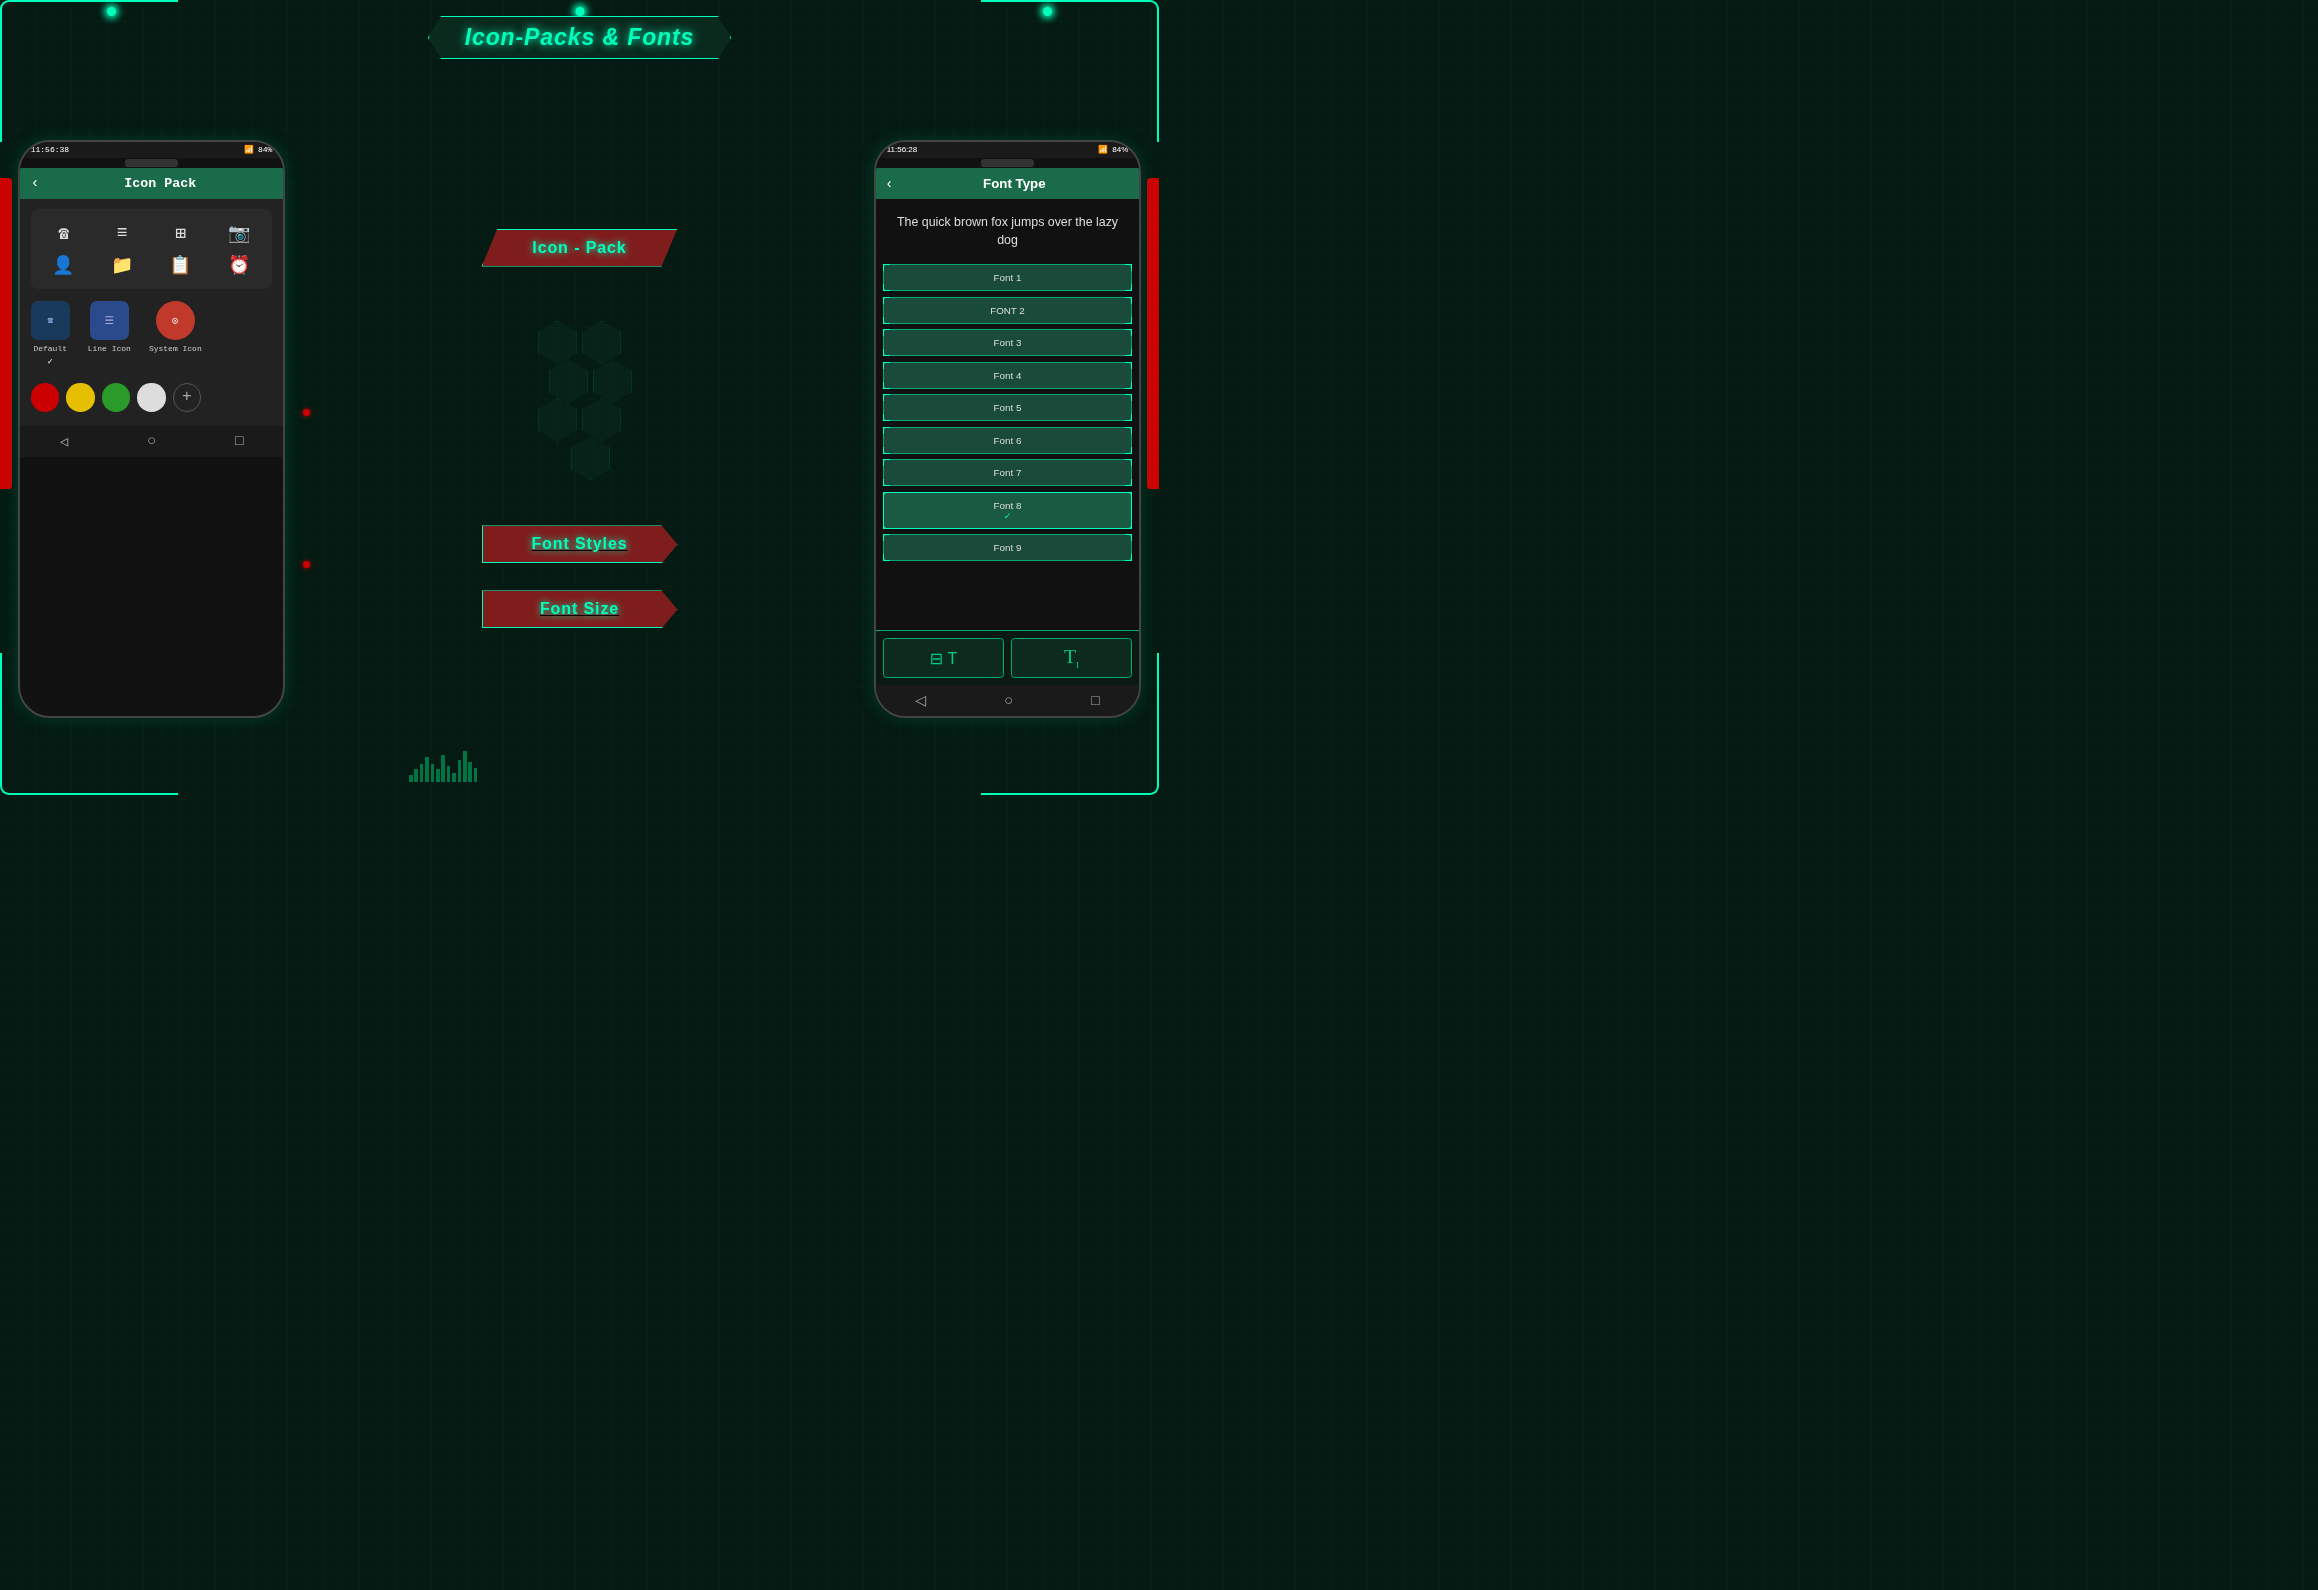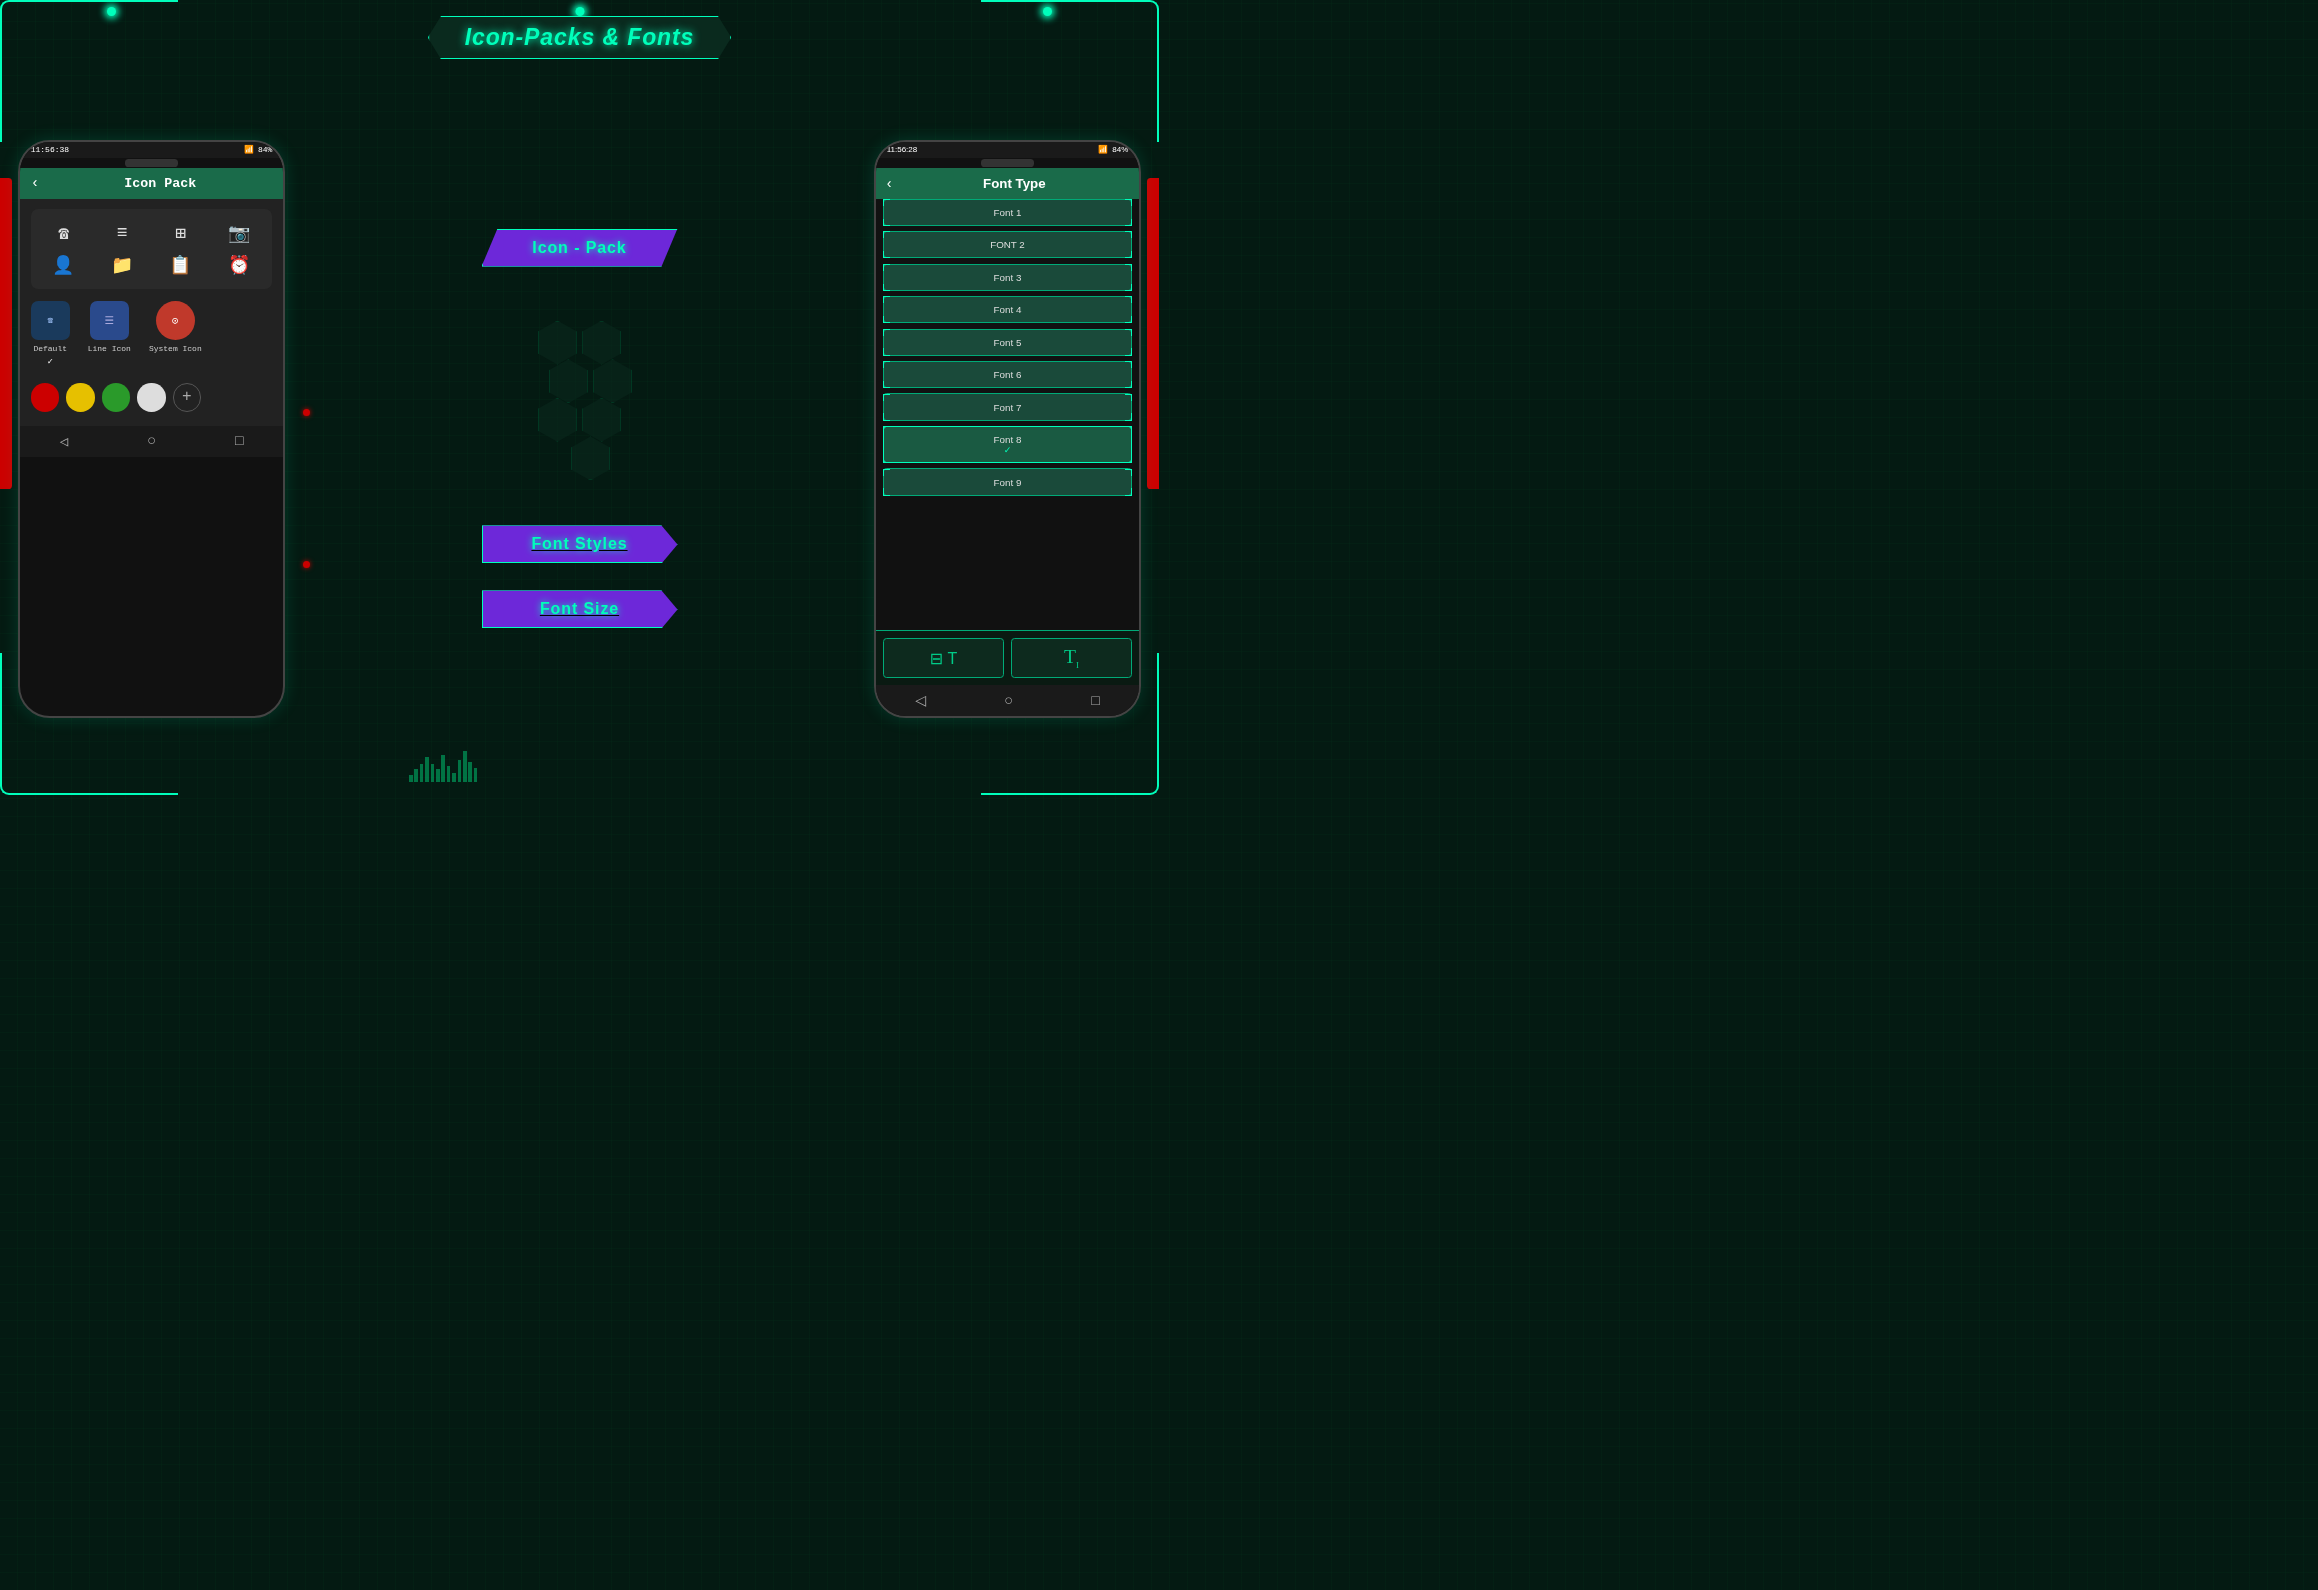--- a/index.html
+++ b/index.html
@@ -241,21 +241,21 @@
     .middle-section {
       flex: 1;
       display: flex;
       flex-direction: column;
       align-items: center;
       justify-content: center;
       position: relative;
       gap: 27px;
     }
     .label-banner {
-      background: #6d28d9;
+      background: #7f1d1d;
       border: 1.8px solid #00ffbb;
       padding: 9px 25px;
       clip-path: polygon(16px 0%, 100% 0%, calc(100% - 16px) 100%, 0% 100%);
       text-align: center;
       min-width: 196px;
     }
     .label-banner.right-clip {
       clip-path: polygon(0% 0%, calc(100% - 16px) 0%, 100% 50%, calc(100% - 16px) 100%, 0% 100%);
       text-decoration: underline;
     }
@@ -505,20 +505,21 @@
         <span>84%</span>
       </div>
     </div>
     <div class="phone-notch">
       <div class="notch-bar"></div>
     </div>
     <div class="phone-header">
       <span class="back-btn">‹</span>
       <span class="phone-header-title">Font Type</span>
     </div>
+    <p class="preview-text">The quick brown fox jumps over the lazy dog</p>
     <div class="font-grid">
       <div class="font-btn">
         <div class="corner-dec tl"></div><div class="corner-dec tr"></div>
         <div class="corner-dec bl"></div><div class="corner-dec br"></div>
         <span>Font 1</span>
       </div>
       <div class="font-btn">
         <div class="corner-dec tl"></div><div class="corner-dec tr"></div>
         <div class="corner-dec bl"></div><div class="corner-dec br"></div>
         <span>FONT 2</span>

